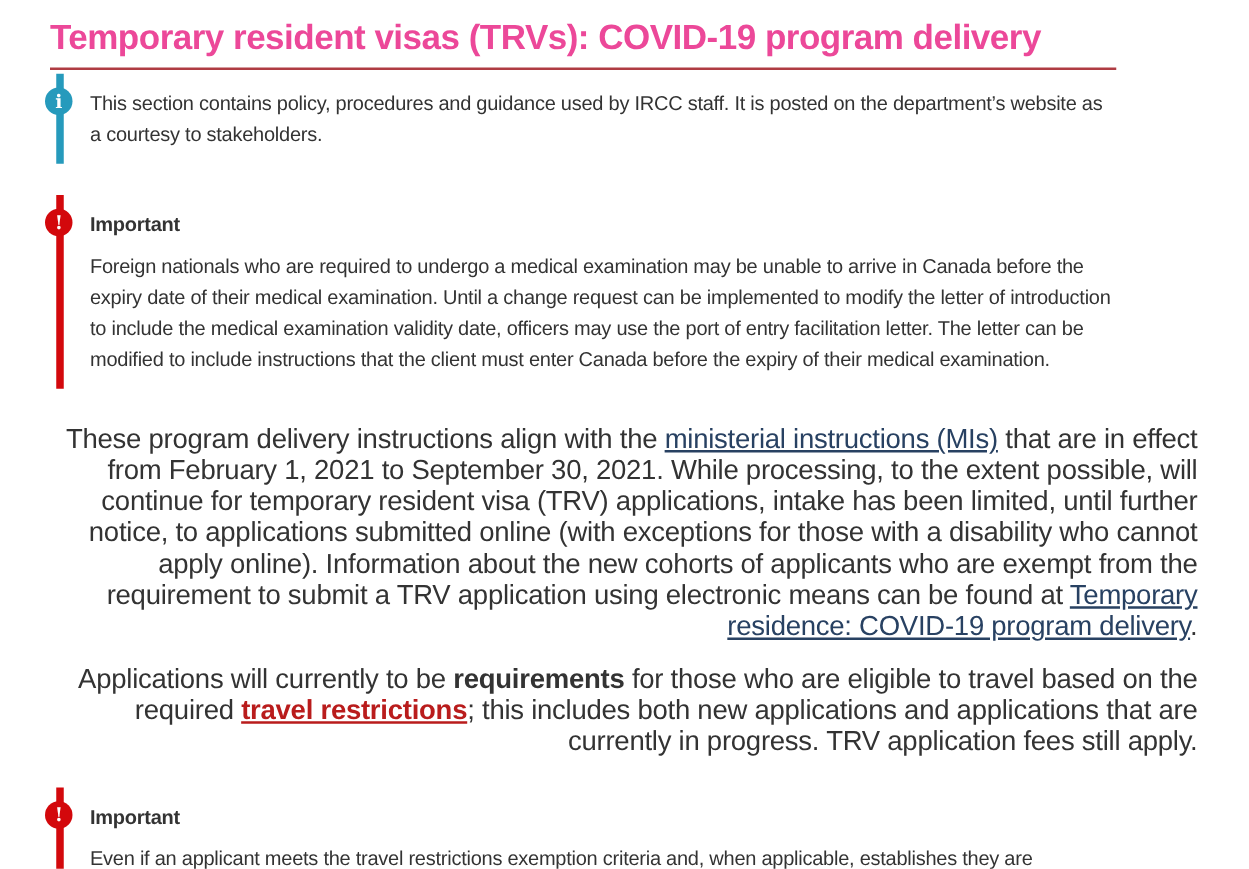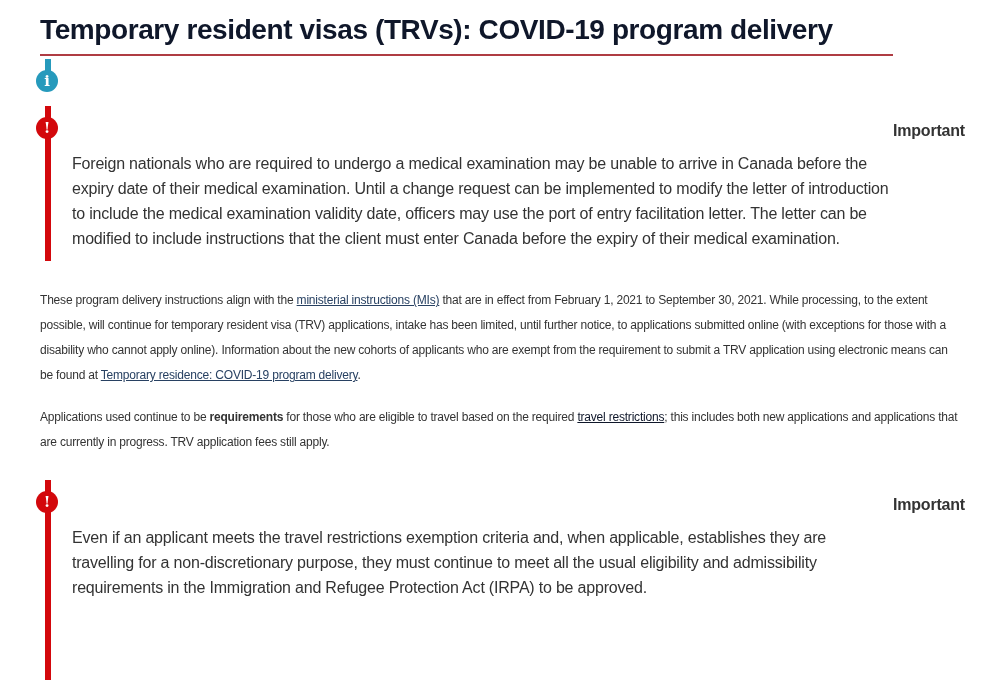--- a/index.html
+++ b/index.html
@@ -14,47 +14,48 @@
   }
   .page {
     padding: 14px 0 0 40px;
     width: 955px;
   }
   h1.page-title {
     margin: 0;
     font-size: 28px;
     line-height: 1.12;
     font-weight: 700;
-    color: #0f172a;
+    color: #ec4899;
     letter-spacing: -0.4px;
     width: 853px;
     padding-bottom: 9px;
     border-bottom: 2px solid #af3c43;
   }
   .body-text {
     font-size: 16px;
     line-height: 25px;
     letter-spacing: -0.2px;
   }
   p.para {
     margin: 0 0 17px 0;
     width: 918px;
-    font-size: 12px;
+    font-size: 22px;
     line-height: 25px;
     letter-spacing: -0.2px;
+    text-align: right;
   }
   p.para.first {
     margin-top: 27px;
   }
   a.lnk {
     text-decoration: underline;
     cursor: pointer;
   }
   a.lnk.unvisited { color: #284162; }
-  a.lnk.visited   { color: #0f172a; }
+  a.lnk.visited   { color: #b91c1c; font-weight: bold; }
 
   
   .callout {
     position: relative;
     padding: 12px 30px 10px 32px;
   }
   .callout .rail {
     position: absolute;
     left: 5px;
     top: 0;
@@ -82,50 +83,50 @@
 
   .callout.info { margin-top: 3px; }
   .callout.info .callout-text { width: 812px; }
 
   .callout.danger { margin-top: 25px; }
   .callout.danger .callout-label {
     font-weight: 700;
     font-size: 16px;
     display: block;
     margin-bottom: 8px;
-    text-align: right;
   }
   .callout.danger .callout-text { width: 818px; }
 
   .callout.danger.clipped {
     padding-bottom: 80px; 
   }
 </style>
 </head>
 <body>
 
 <div class="page">
 
   <h1 class="page-title">Temporary resident visas (TRVs): COVID-19 program delivery</h1>
 
   <div class="callout info body-text">
     <span class="rail"></span>
     <span class="badge">i</span>
+    <div class="callout-text">This section contains policy, procedures and guidance used by IRCC staff. It is posted on the department’s website as a courtesy to stakeholders.</div>
   </div>
 
   <div class="callout danger body-text">
     <span class="rail"></span>
     <span class="badge">!</span>
     <span class="callout-label">Important</span>
     <div class="callout-text">Foreign nationals who are required to undergo a medical examination may be unable to arrive in Canada before the expiry date of their medical examination. Until a change request can be implemented to modify the letter of introduction to include the medical examination validity date, officers may use the port of entry facilitation letter. The letter can be modified to include instructions that the client must enter Canada before the expiry of their medical examination.</div>
   </div>
 
   <p class="para first"><span>These program delivery instructions align with the </span><a class="lnk unvisited">ministerial instructions (MIs)</a><span> that are in effect from February 1, 2021 to September 30, 2021. While processing, to the extent possible, will continue for temporary resident visa (TRV) applications, intake has been limited, until further notice, to applications submitted online (with exceptions for those with a disability who cannot apply online). Information about the new cohorts of applicants who are exempt from the requirement to submit a TRV application using electronic means can be found at </span><a class="lnk unvisited">Temporary residence: COVID-19 program delivery</a><span>.</span></p>
 
-  <p class="para"><span>Applications used continue to be </span><strong>requirements</strong><span> for those who are eligible to travel based on the required </span><a class="lnk visited">travel restrictions</a><span>; this includes both new applications and applications that are currently in progress. TRV application fees still apply.</span></p>
+  <p class="para"><span>Applications will currently to be </span><strong>requirements</strong><span> for those who are eligible to travel based on the required </span><a class="lnk visited">travel restrictions</a><span>; this includes both new applications and applications that are currently in progress. TRV application fees still apply.</span></p>
 
   <div class="callout danger clipped body-text">
     <span class="rail"></span>
     <span class="badge">!</span>
     <span class="callout-label">Important</span>
     <div class="callout-text">Even if an applicant meets the travel restrictions exemption criteria and, when applicable, establishes they are travelling for a non-discretionary purpose, they must continue to meet all the usual eligibility and admissibility requirements in the Immigration and Refugee Protection Act (IRPA) to be approved.</div>
   </div>
 
 </div>
 

